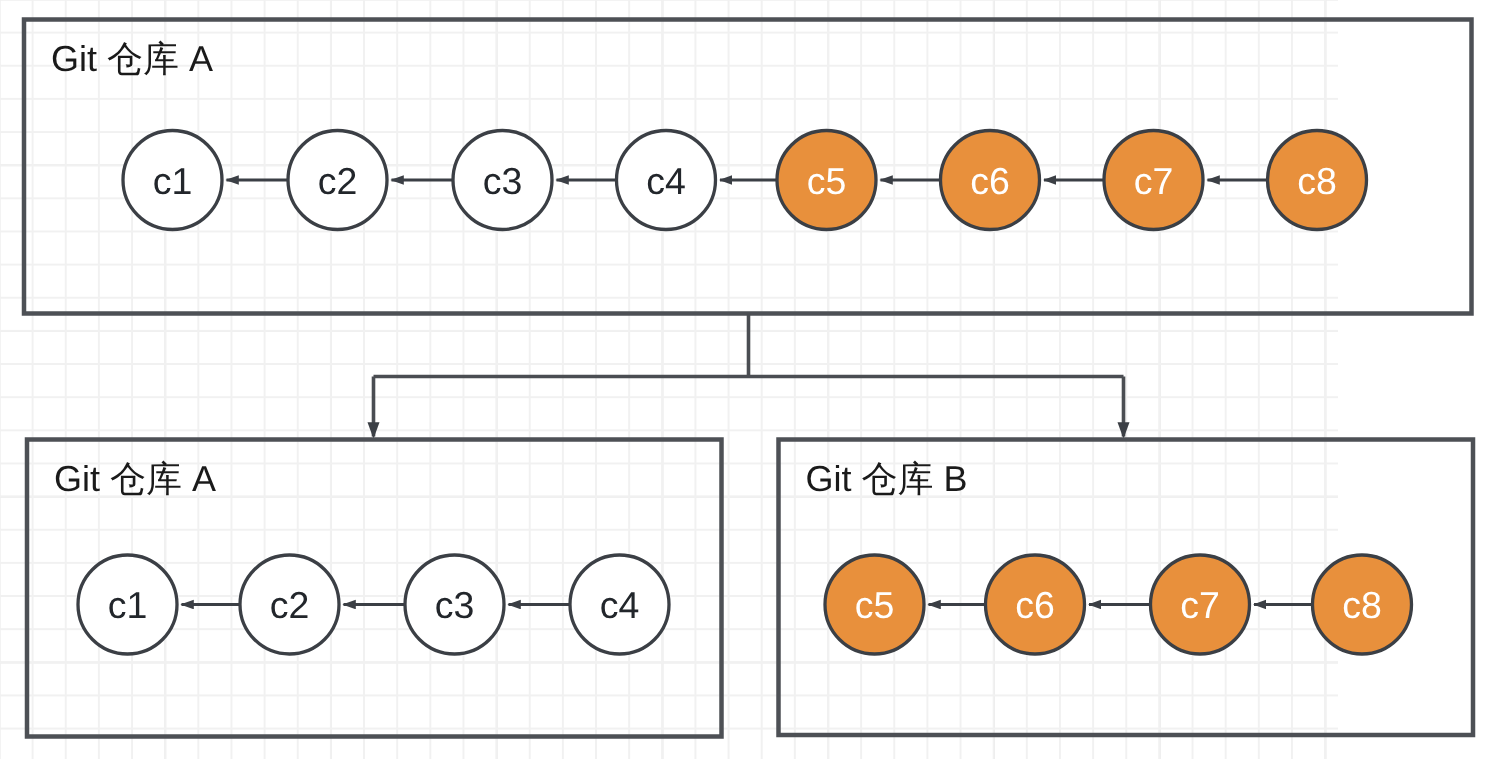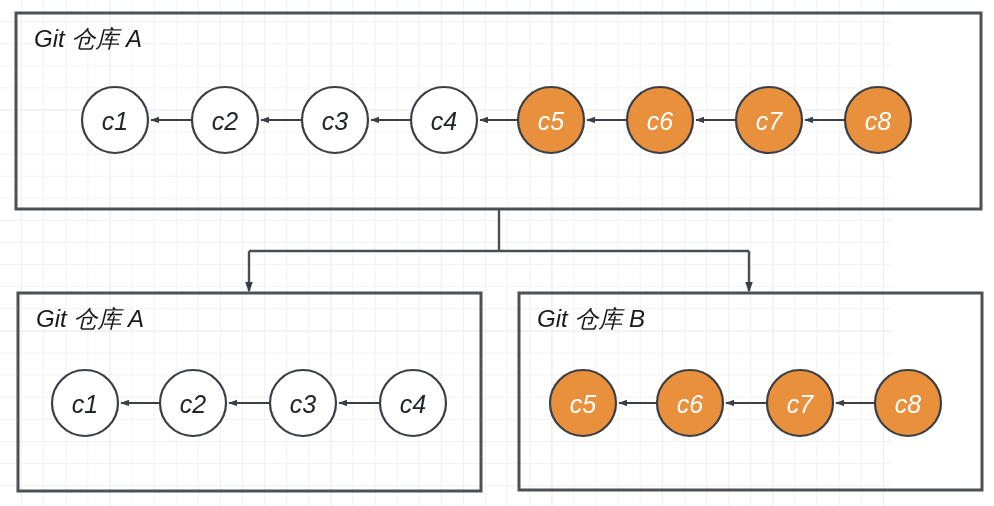--- a/index.html
+++ b/index.html
@@ -24,21 +24,20 @@
       linear-gradient(to right, #f1f1f1 1px, transparent 1px),
       linear-gradient(to bottom, #f1f1f1 1px, transparent 1px),
       linear-gradient(to right, #e8e8e8 1px, transparent 1px),
       linear-gradient(to bottom, #e8e8e8 1px, transparent 1px);
     background-size:
       22.1px 22.1px,
       22.1px 22.1px,
       110.5px 110.5px,
       110.5px 110.5px;
     background-position: -1px -1px, -1px -1px, -1px -1px, -1px -1px;
-    font-style: italic;
   }
   #diagram-svg {
     position: absolute;
     left: 0;
     top: 0;
     width: 994px;
     height: 506px;
   }
   .repo-box {
     fill: none;

